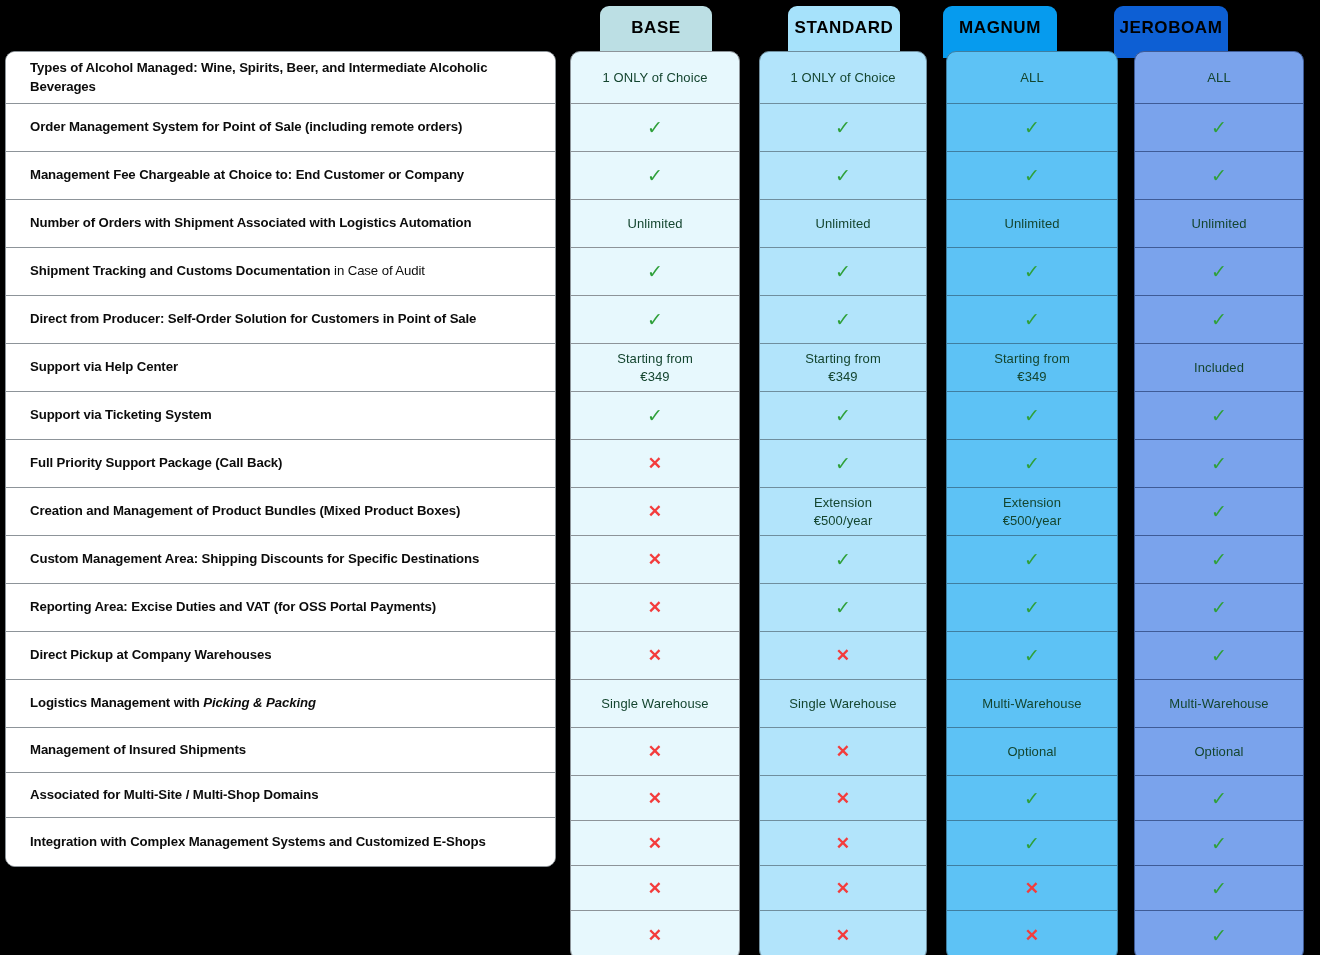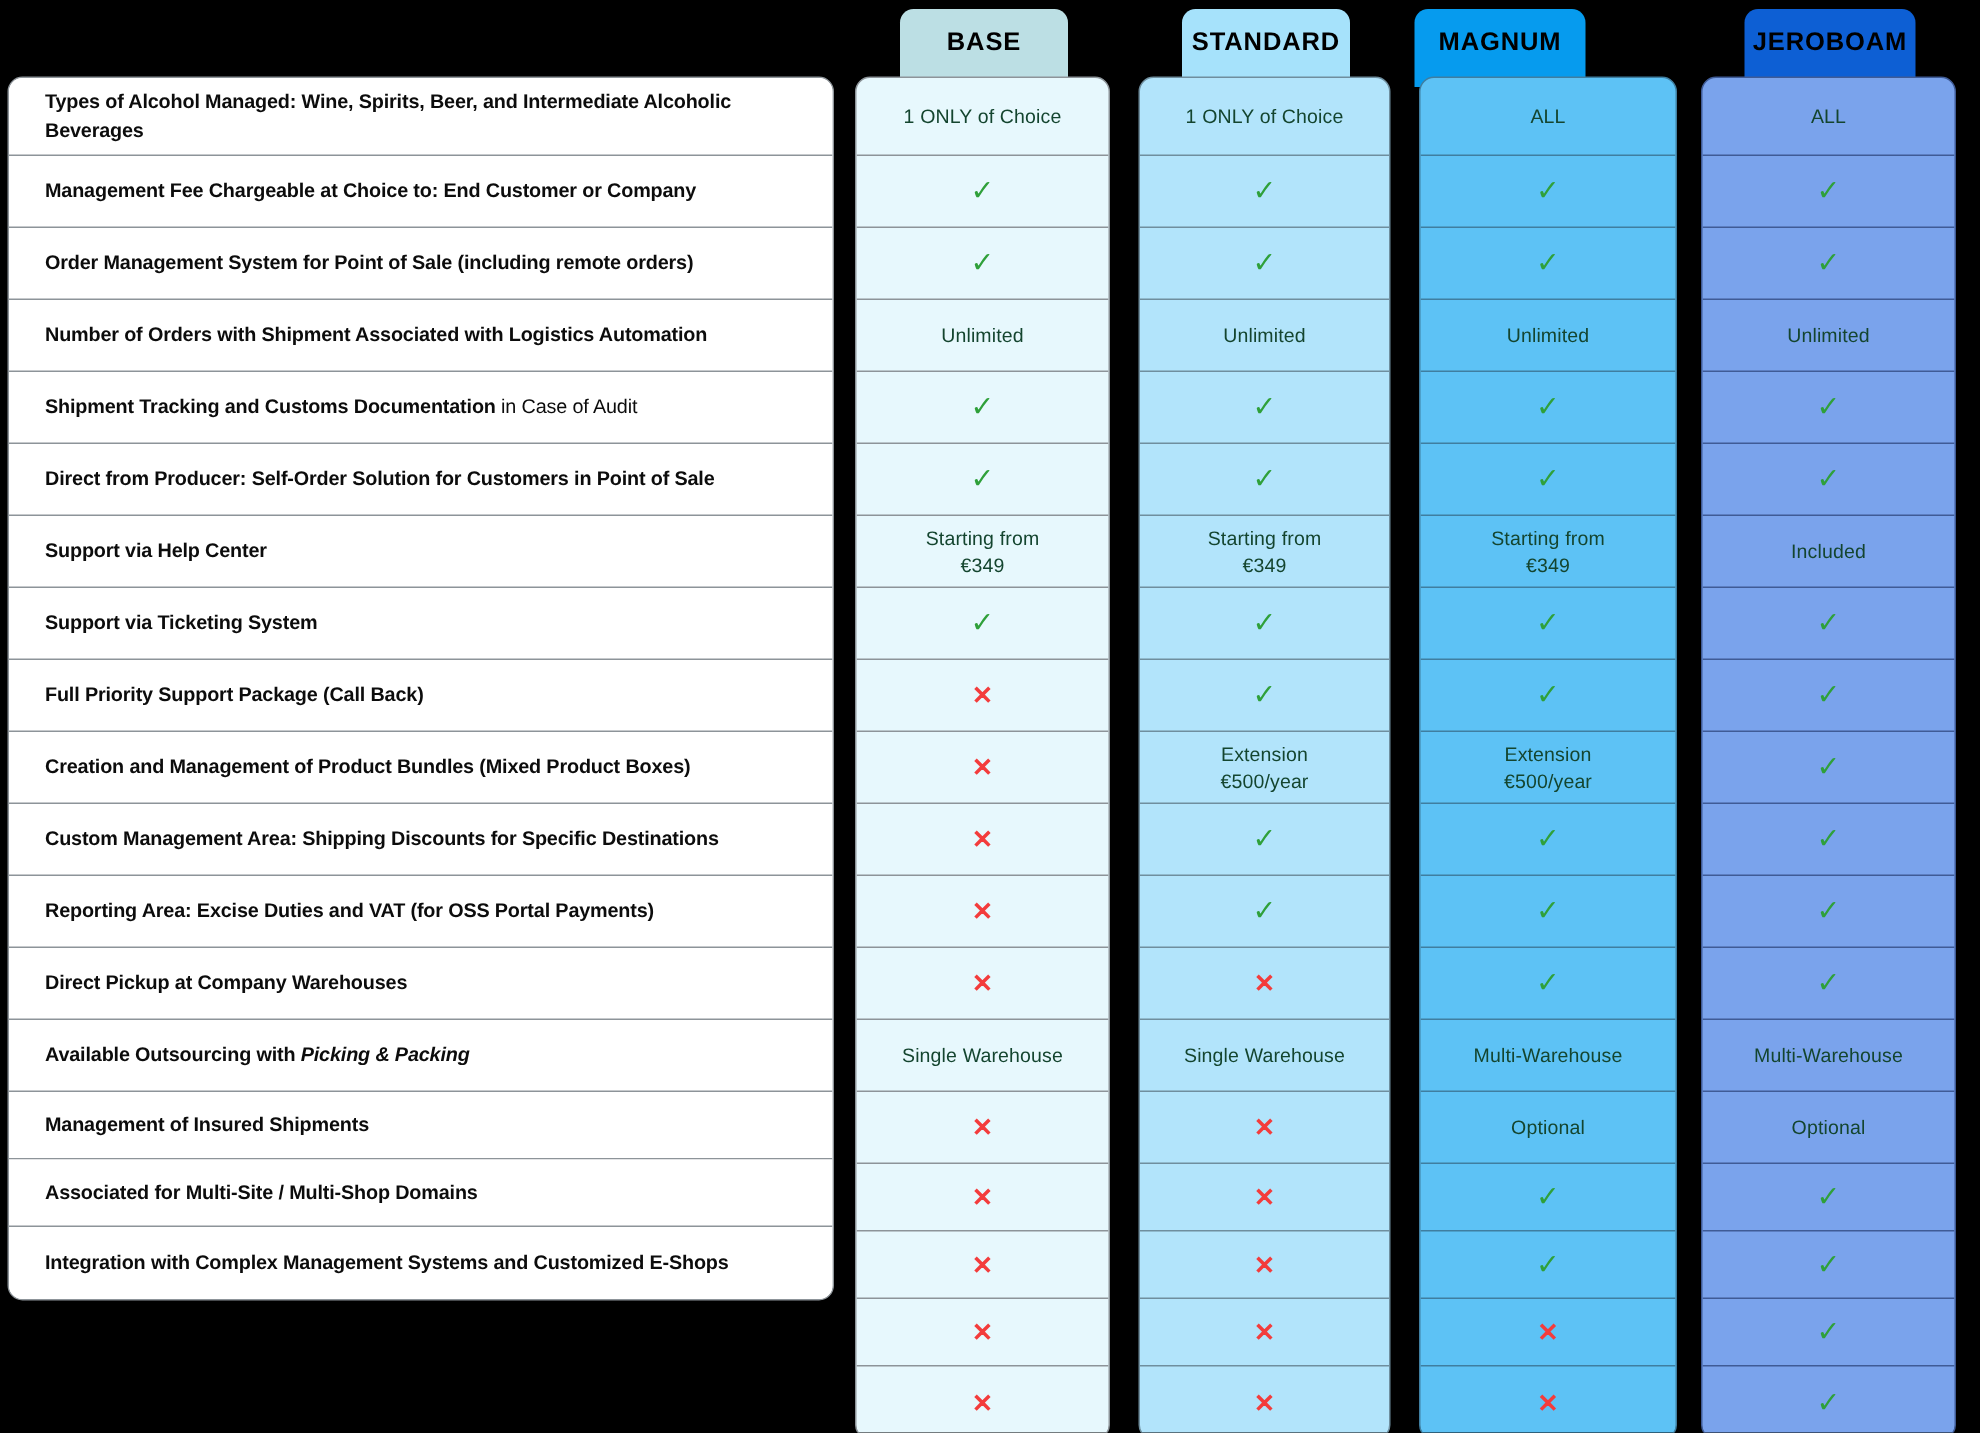--- a/index.html
+++ b/index.html
@@ -109,26 +109,26 @@
 </head>
 <body>
 
 <div class="board">
 
   <div class="feature-col" id="feature-col">
       <div class="feature-row" style="height: 52px;">
         <div class="feature-label">Types of Alcohol Managed: Wine, Spirits, Beer, and Intermediate Alcoholic Beverages</div>
       </div>
       <div class="feature-row" style="height: 48px;">
+        <div class="feature-label">Order Management System for Point of Sale (including remote orders)</div>
+      </div>
+      <div class="feature-row" style="height: 48px;">
         <div class="feature-label">Management Fee Chargeable at Choice to: End Customer or Company</div>
       </div>
       <div class="feature-row" style="height: 48px;">
-        <div class="feature-label">Order Management System for Point of Sale (including remote orders)</div>
-      </div>
-      <div class="feature-row" style="height: 48px;">
         <div class="feature-label">Number of Orders with Shipment Associated with Logistics Automation</div>
       </div>
       <div class="feature-row" style="height: 48px;">
         <div class="feature-label"><span>Shipment Tracking and Customs Documentation</span><span class="reg"> in Case of Audit</span></div>
       </div>
       <div class="feature-row" style="height: 48px;">
         <div class="feature-label">Direct from Producer: Self-Order Solution for Customers in Point of Sale</div>
       </div>
       <div class="feature-row" style="height: 48px;">
         <div class="feature-label">Support via Help Center</div>
@@ -145,21 +145,21 @@
       <div class="feature-row" style="height: 48px;">
         <div class="feature-label">Custom Management Area: Shipping Discounts for Specific Destinations</div>
       </div>
       <div class="feature-row" style="height: 48px;">
         <div class="feature-label">Reporting Area: Excise Duties and VAT (for OSS Portal Payments)</div>
       </div>
       <div class="feature-row" style="height: 48px;">
         <div class="feature-label">Direct Pickup at Company Warehouses</div>
       </div>
       <div class="feature-row" style="height: 48px;">
-        <div class="feature-label"><span>Available Outsourcing with </span><span class="bi">Picking &amp; Packing</span></div>
+        <div class="feature-label"><span>Logistics Management with </span><span class="bi">Picking &amp; Packing</span></div>
       </div>
       <div class="feature-row" style="height: 45px;">
         <div class="feature-label">Management of Insured Shipments</div>
       </div>
       <div class="feature-row" style="height: 45px;">
         <div class="feature-label">Associated for Multi-Site / Multi-Shop Domains</div>
       </div>
       <div class="feature-row" style="height: 48px;">
         <div class="feature-label">Integration with Complex Management Systems and Customized E-Shops</div>
       </div>
@@ -168,21 +168,21 @@
   <div id="tabs-host">
       <div class="plan-tab" style="left: 600px; width: 112px; background: rgb(188, 223, 228);">
         <span>BASE</span>
       </div>
       <div class="plan-tab" style="left: 788px; width: 112px; background: rgb(166, 226, 251);">
         <span>STANDARD</span>
       </div>
       <div class="plan-tab" style="left: 943px; width: 114px; background: rgb(6, 155, 238);">
         <span>MAGNUM</span>
       </div>
-      <div class="plan-tab" style="left: 1163px; width: 114px; background: rgb(13, 95, 212);">
+      <div class="plan-tab" style="left: 1114px; width: 114px; background: rgb(13, 95, 212);">
         <span>JEROBOAM</span>
       </div>
     </div>
 
   <div id="plans-host">
       <div class="plan-col" style="left: 570px; width: 170px; background: rgb(231, 248, 253); border: 1px solid rgb(141, 148, 153);">
         <div class="plan-cell" style="height: 52px; border-bottom: 1px solid rgb(141, 148, 153);">
           <span>1 ONLY of Choice</span>
         </div>
         <div class="plan-cell" style="height: 48px; border-bottom: 1px solid rgb(141, 148, 153);">

